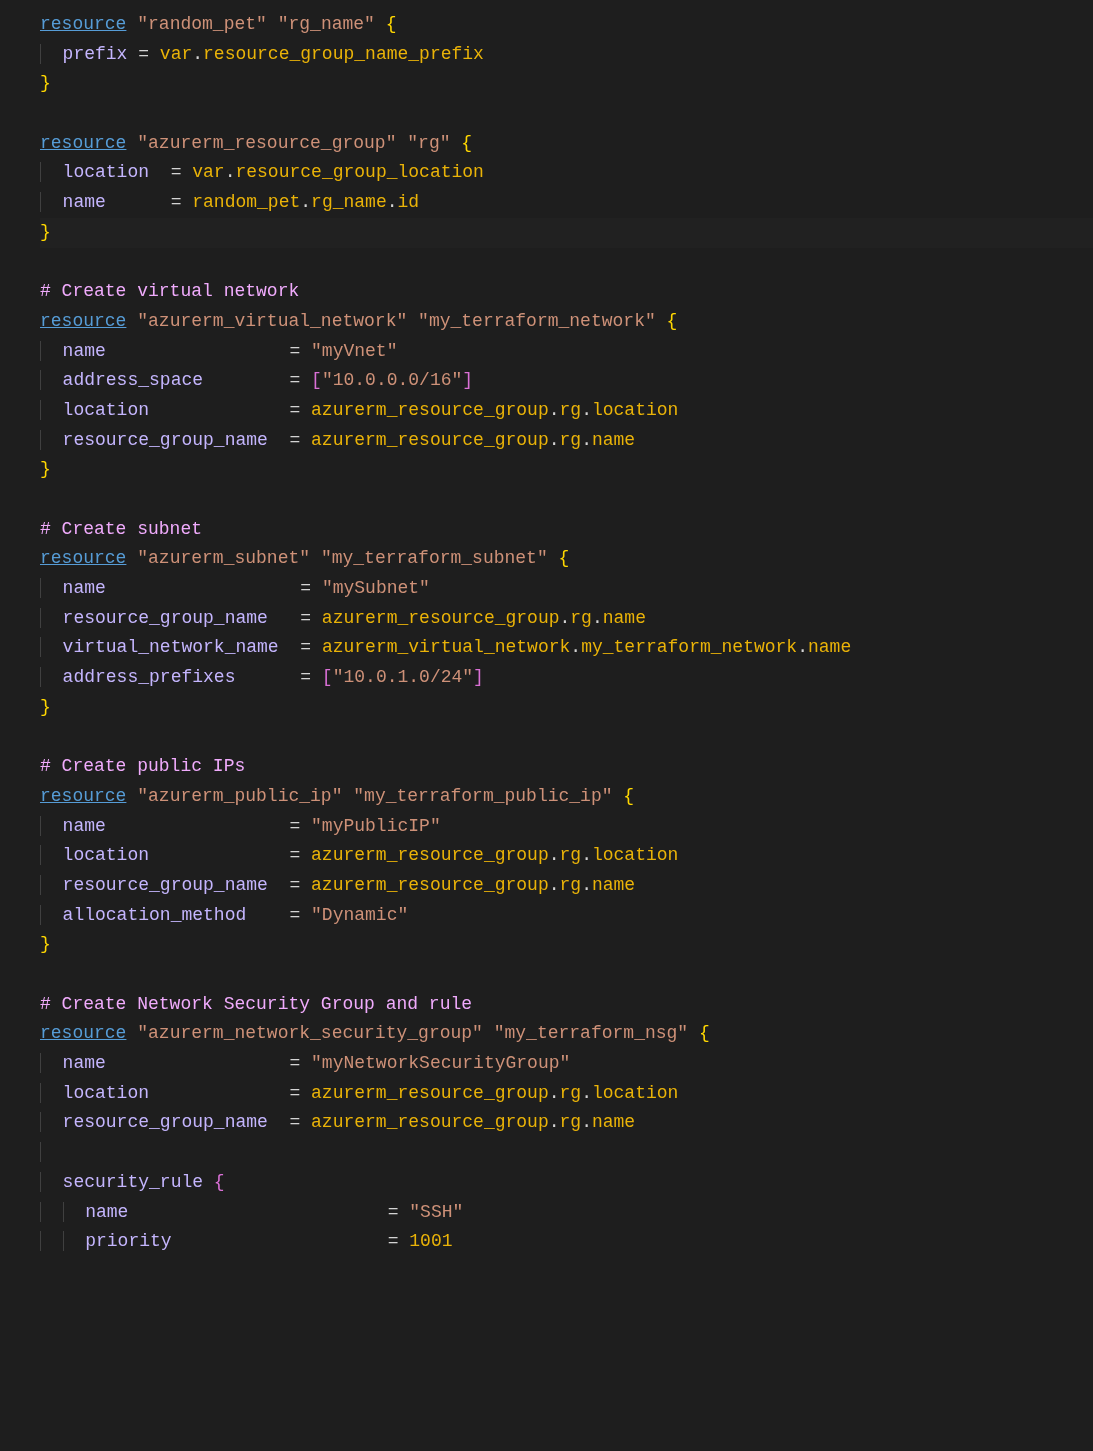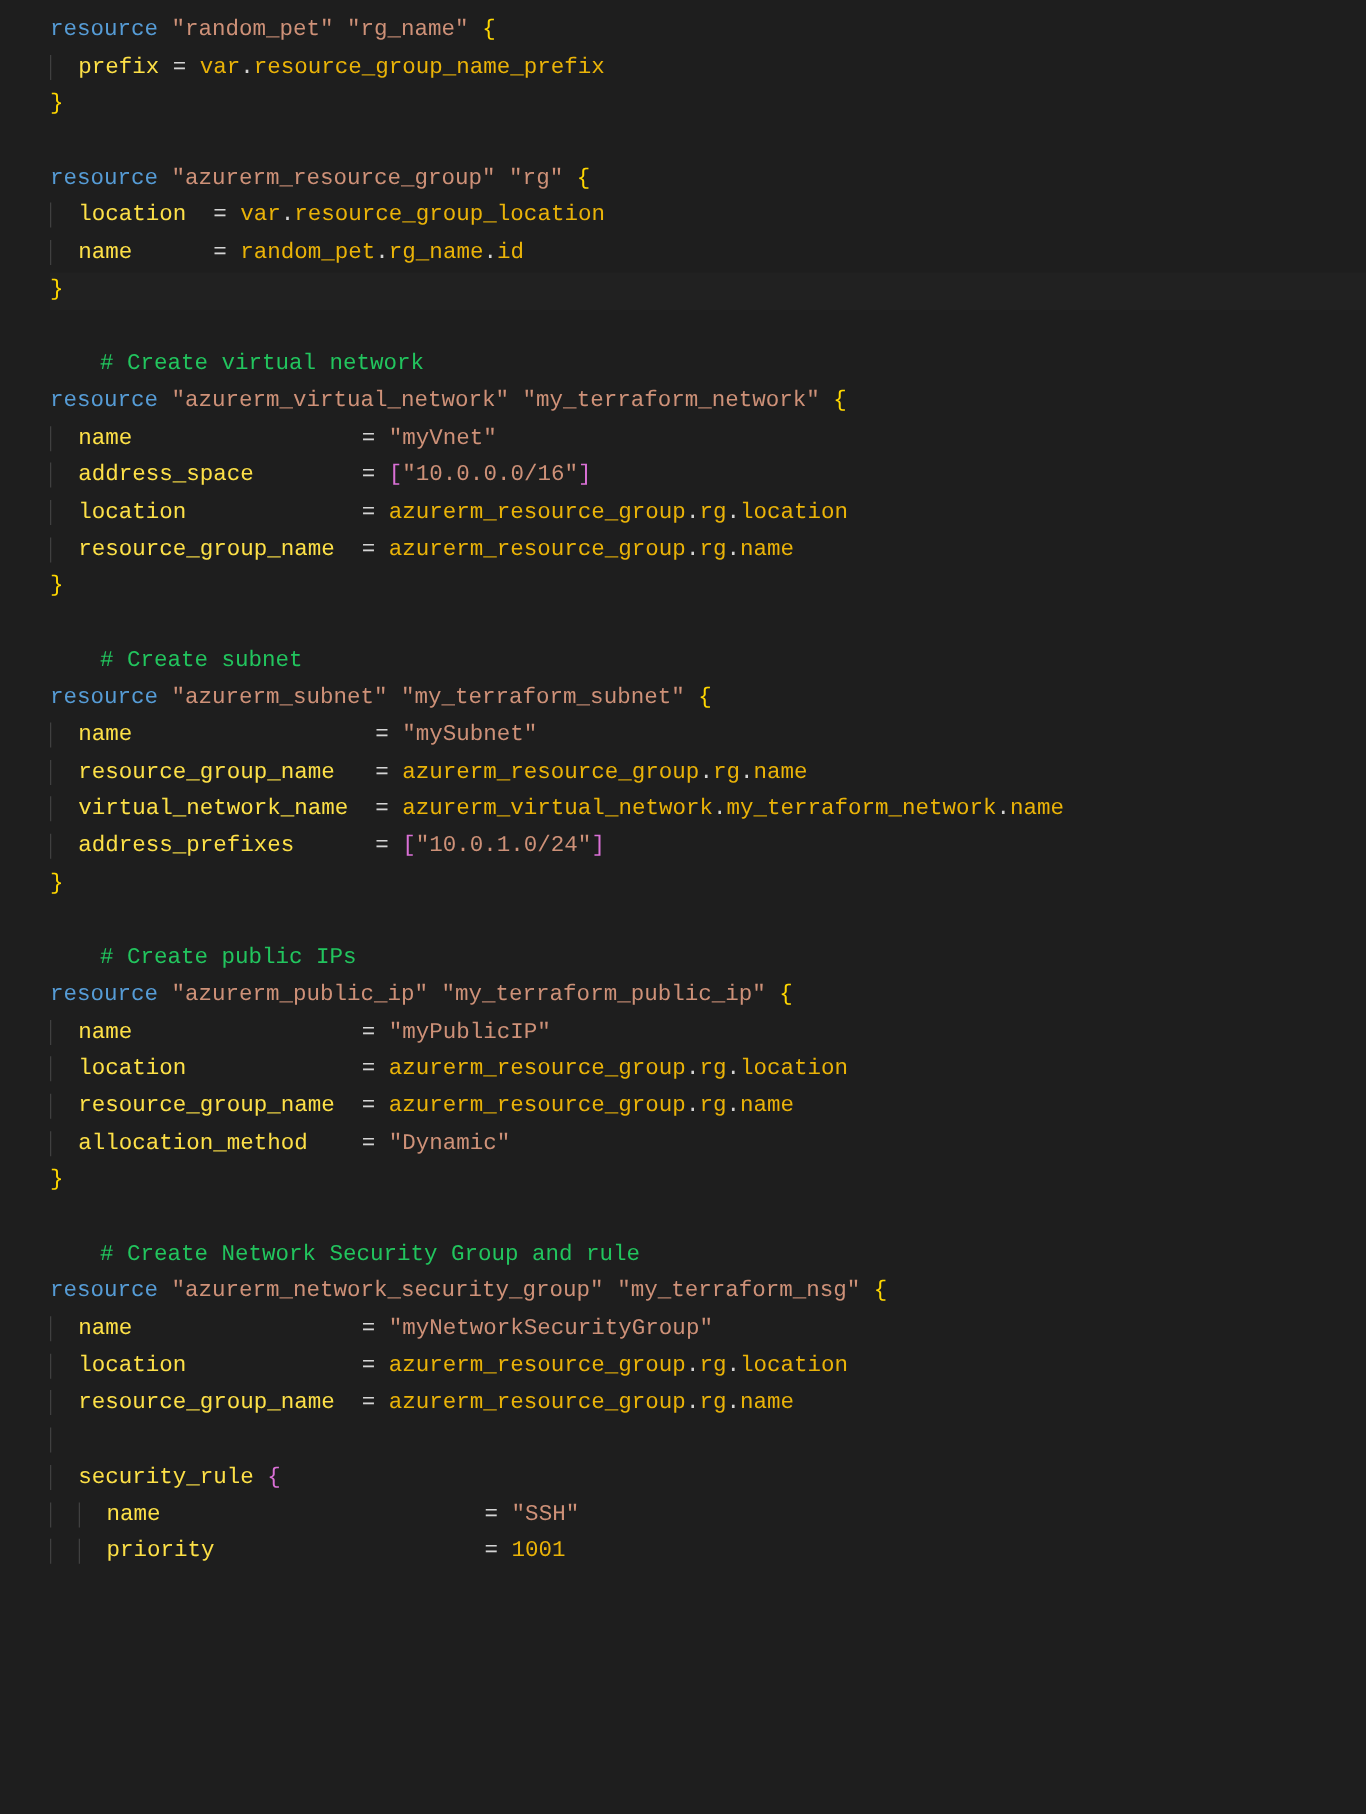--- a/index.html
+++ b/index.html
@@ -13,24 +13,24 @@
     overflow-x: auto;
   }
   .editor {
     padding: 10px 0 10px 40px;
     white-space: pre;
   }
   .line {
     min-height: 1.65em;
     position: relative;
   }        
-  .type { color: #569cd6; }      
+  .type { color: #569cd6; text-decoration: underline; }      
   .string { color: #ce9178; }    
-  .comment { color: #22c55e; margin-left: 40px; }   
-  .prop { color: #fde047; }      
+  .comment { color: #f0abfc; }   
+  .prop { color: #c4b5fd; }      
   .num { color: #eab308; }       
   .brace-y { color: #ffd700; }   
   .brace-p { color: #da70d6; }   
   .op { color: #d4d4d4; }        
   .ident { color: #eab308; }
   .highlight-line { background: rgba(255,255,255,0.015); }
 </style>
 </head>
 <body>
 

